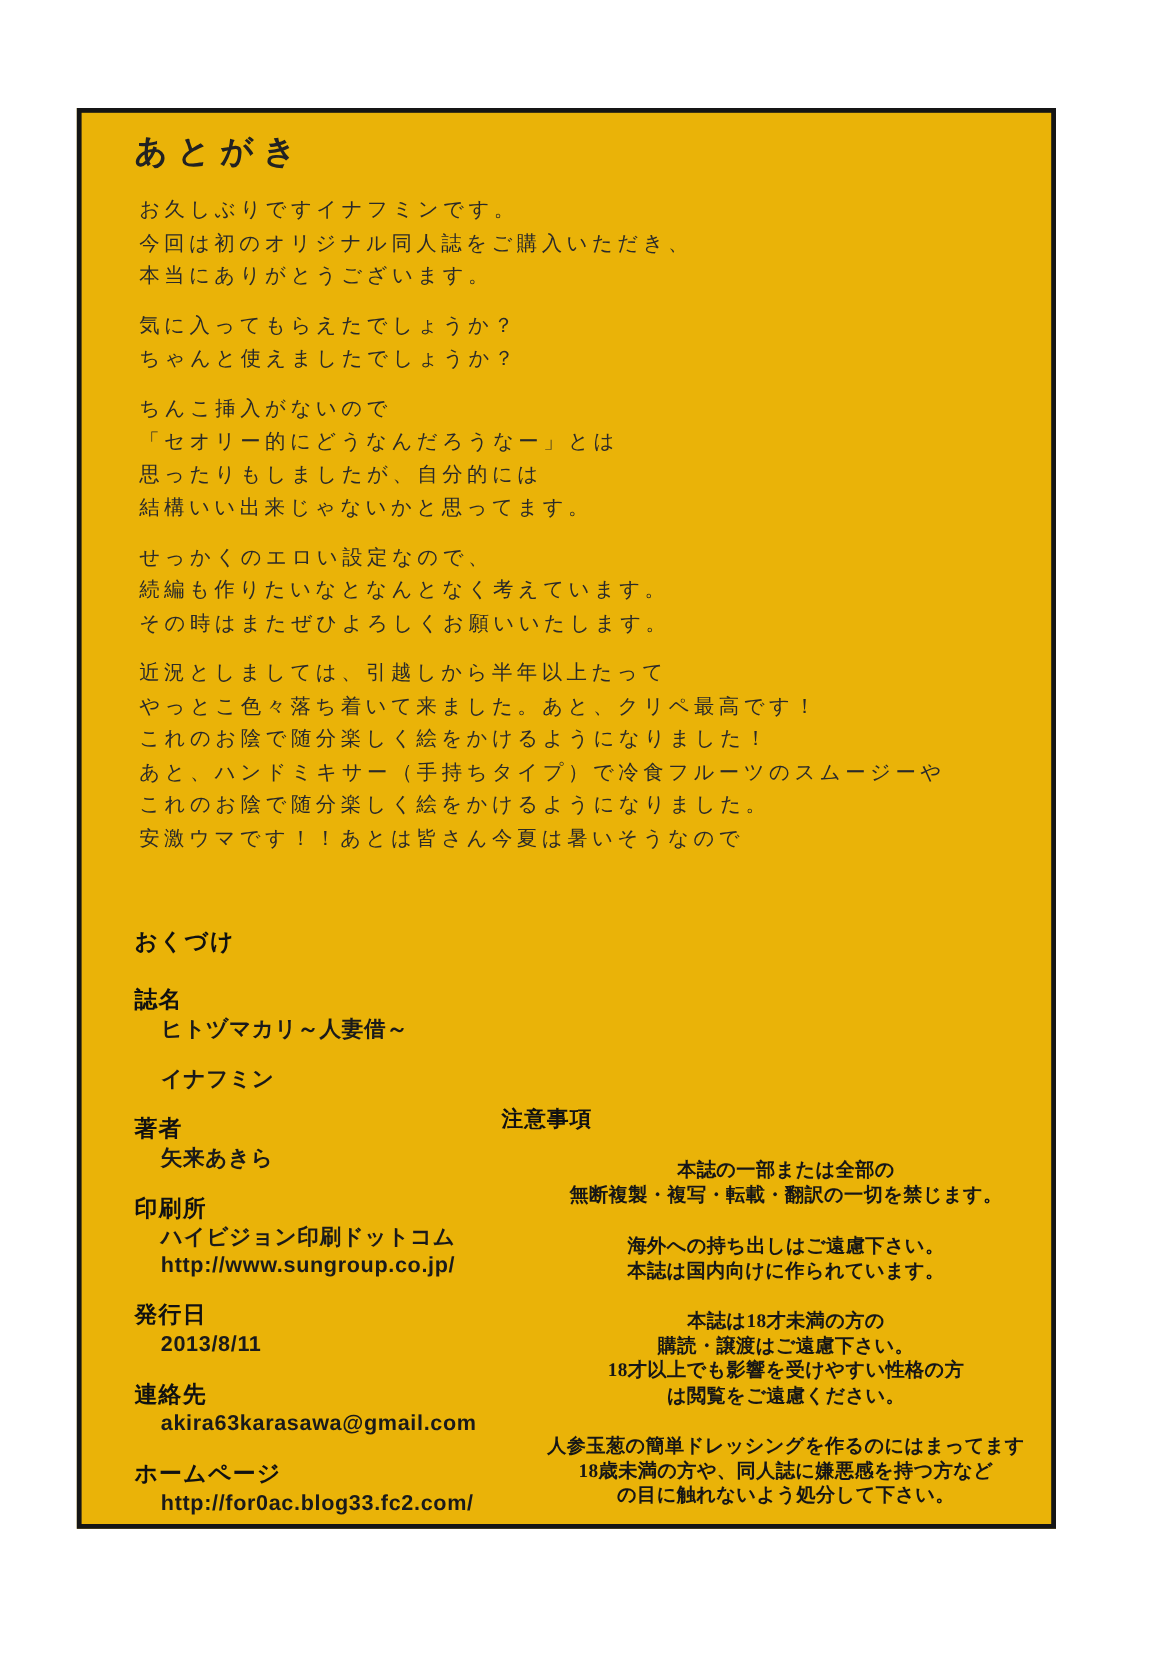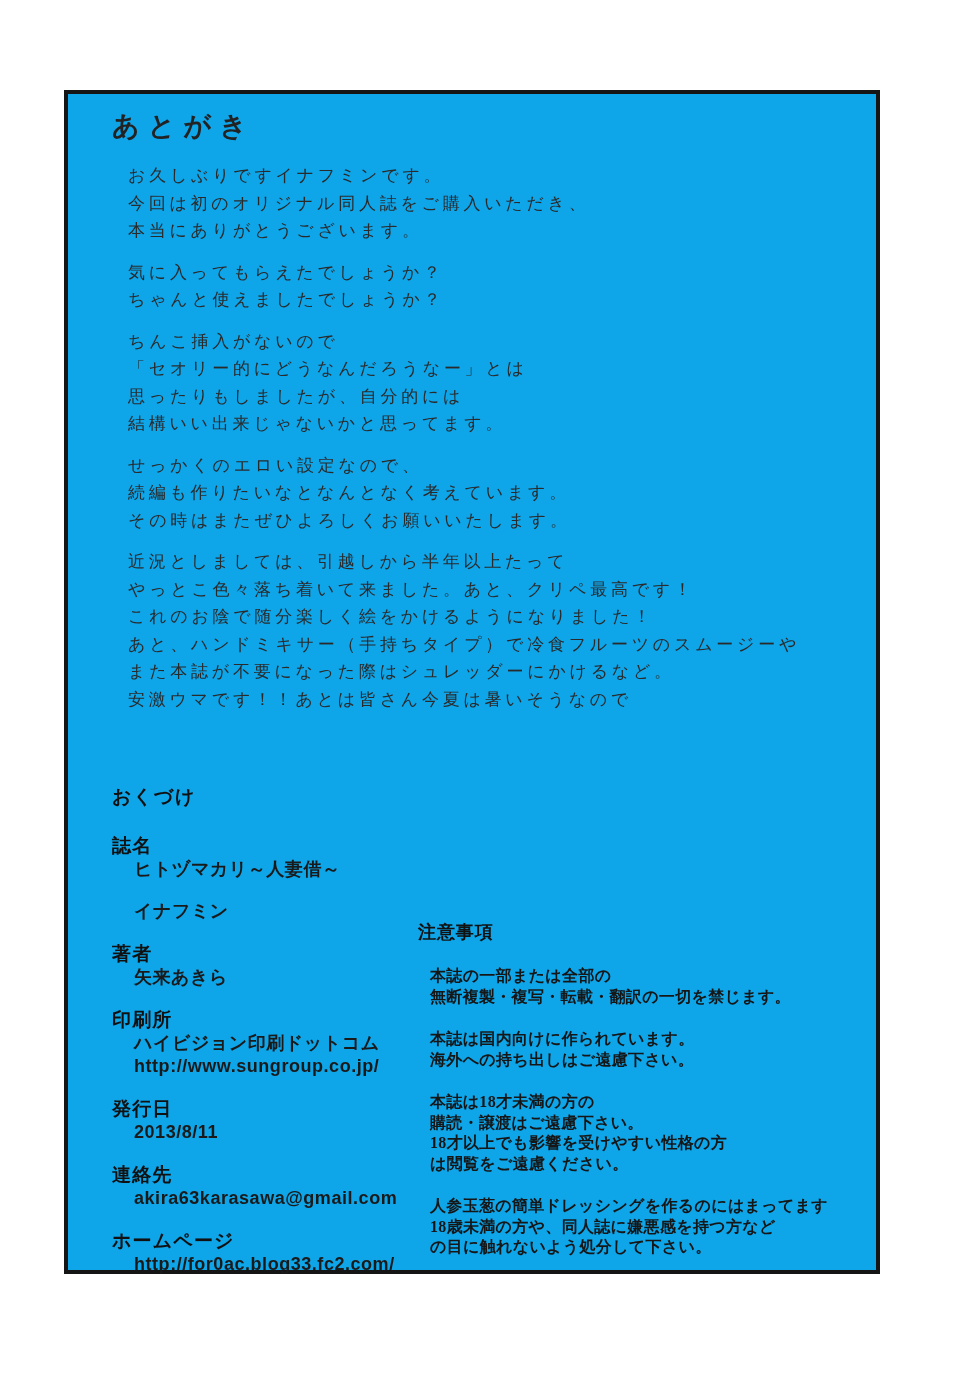--- a/index.html
+++ b/index.html
@@ -10,59 +10,59 @@
     overflow:hidden;
     font-family:"Liberation Sans", sans-serif;
     color:#1c1c1c;
     -webkit-font-smoothing:antialiased;
   }
   .page-frame{
     position:absolute;
     left:64px;top:90px;
     width:816px;height:1184px;
     border:4px solid #151515;
-    background:#0ea5e9;
+    background:#eab308;
     box-sizing:border-box;
   }
   
   .hw{
     position:absolute;
     left:44px;top:14px;
     width:740px;
     font-family:"DejaVu Sans", sans-serif;
   }
   .hw-title{
     font-size:27px;
     font-weight:700;
     letter-spacing:0.30em;
     color:#222;
     margin:0 0 18px 0;
   }
   .hw-body p{
-    margin:0 0 14px 16px;
+    margin:0 0 14px 4px;
     font-size:17px;
     line-height:27.5px;
     letter-spacing:0.22em;
     color:#2a2a2a;
     white-space:nowrap;
   }
   .hw-body .text-line{display:block;}
   
   .colophon{
     position:absolute;
     left:44px;top:678px;
     width:330px;
     font-family:"Liberation Sans", sans-serif;
   }
   .colophon-heading{
     font-size:19px;
     font-weight:700;
     letter-spacing:0.08em;
     color:#111;
-    margin:12px 0 24px 0;
+    margin:0 0 24px 0;
   }
   .colophon-entry{margin:0 0 19px 0;}
   .colophon-label{
     font-size:19px;
     font-weight:700;
     letter-spacing:0.06em;
     color:#111;
     line-height:24px;
   }
   .colophon-value{
@@ -88,20 +88,21 @@
     margin:0 0 22px 0;
   }
   .notice-paragraph{
     margin:0 0 22px 12px;
     font-size:16px;
     font-weight:700;
     line-height:20.5px;
     letter-spacing:0.02em;
     color:#161616;
     white-space:nowrap;
+    text-align:center;
   }
   .notice-paragraph .text-line{display:block;}
 </style>
 </head>
 <body>
 
 <div class="page-frame">
 
   <section class="hw">
     <h1 class="hw-title">あとがき</h1>
@@ -124,21 +125,21 @@
         <p>
           <span class="text-line">せっかくのエロい設定なので、</span>
           <span class="text-line">続編も作りたいなとなんとなく考えています。</span>
           <span class="text-line">その時はまたぜひよろしくお願いいたします。</span>
         </p>
         <p>
           <span class="text-line">近況としましては、引越しから半年以上たって</span>
           <span class="text-line">やっとこ色々落ち着いて来ました。あと、クリペ最高です！</span>
           <span class="text-line">これのお陰で随分楽しく絵をかけるようになりました！</span>
           <span class="text-line">あと、ハンドミキサー（手持ちタイプ）で冷食フルーツのスムージーや</span>
-          <span class="text-line">また本誌が不要になった際はシュレッダーにかけるなど。</span>
+          <span class="text-line">これのお陰で随分楽しく絵をかけるようになりました。</span>
           <span class="text-line">安激ウマです！！あとは皆さん今夏は暑いそうなので</span>
         </p>
       </div>
   </section>
 
   <section class="colophon">
     <h2 class="colophon-heading">おくづけ</h2>
     <div id="colophon-entries">
         <div class="colophon-entry">
           <div class="colophon-label">誌名</div>
@@ -172,22 +173,22 @@
   </section>
 
   <section class="notices">
     <h2 class="notices-heading">注意事項</h2>
     <div id="notice-paragraphs">
         <p class="notice-paragraph">
           <span class="text-line">本誌の一部または全部の</span>
           <span class="text-line">無断複製・複写・転載・翻訳の一切を禁じます。</span>
         </p>
         <p class="notice-paragraph">
+          <span class="text-line">海外への持ち出しはご遠慮下さい。</span>
           <span class="text-line">本誌は国内向けに作られています。</span>
-          <span class="text-line">海外への持ち出しはご遠慮下さい。</span>
         </p>
         <p class="notice-paragraph">
           <span class="text-line">本誌は18才未満の方の</span>
           <span class="text-line">購読・譲渡はご遠慮下さい。</span>
           <span class="text-line">18才以上でも影響を受けやすい性格の方</span>
           <span class="text-line">は閲覧をご遠慮ください。</span>
         </p>
         <p class="notice-paragraph">
           <span class="text-line">人参玉葱の簡単ドレッシングを作るのにはまってます</span>
           <span class="text-line">18歳未満の方や、同人誌に嫌悪感を持つ方など</span>

